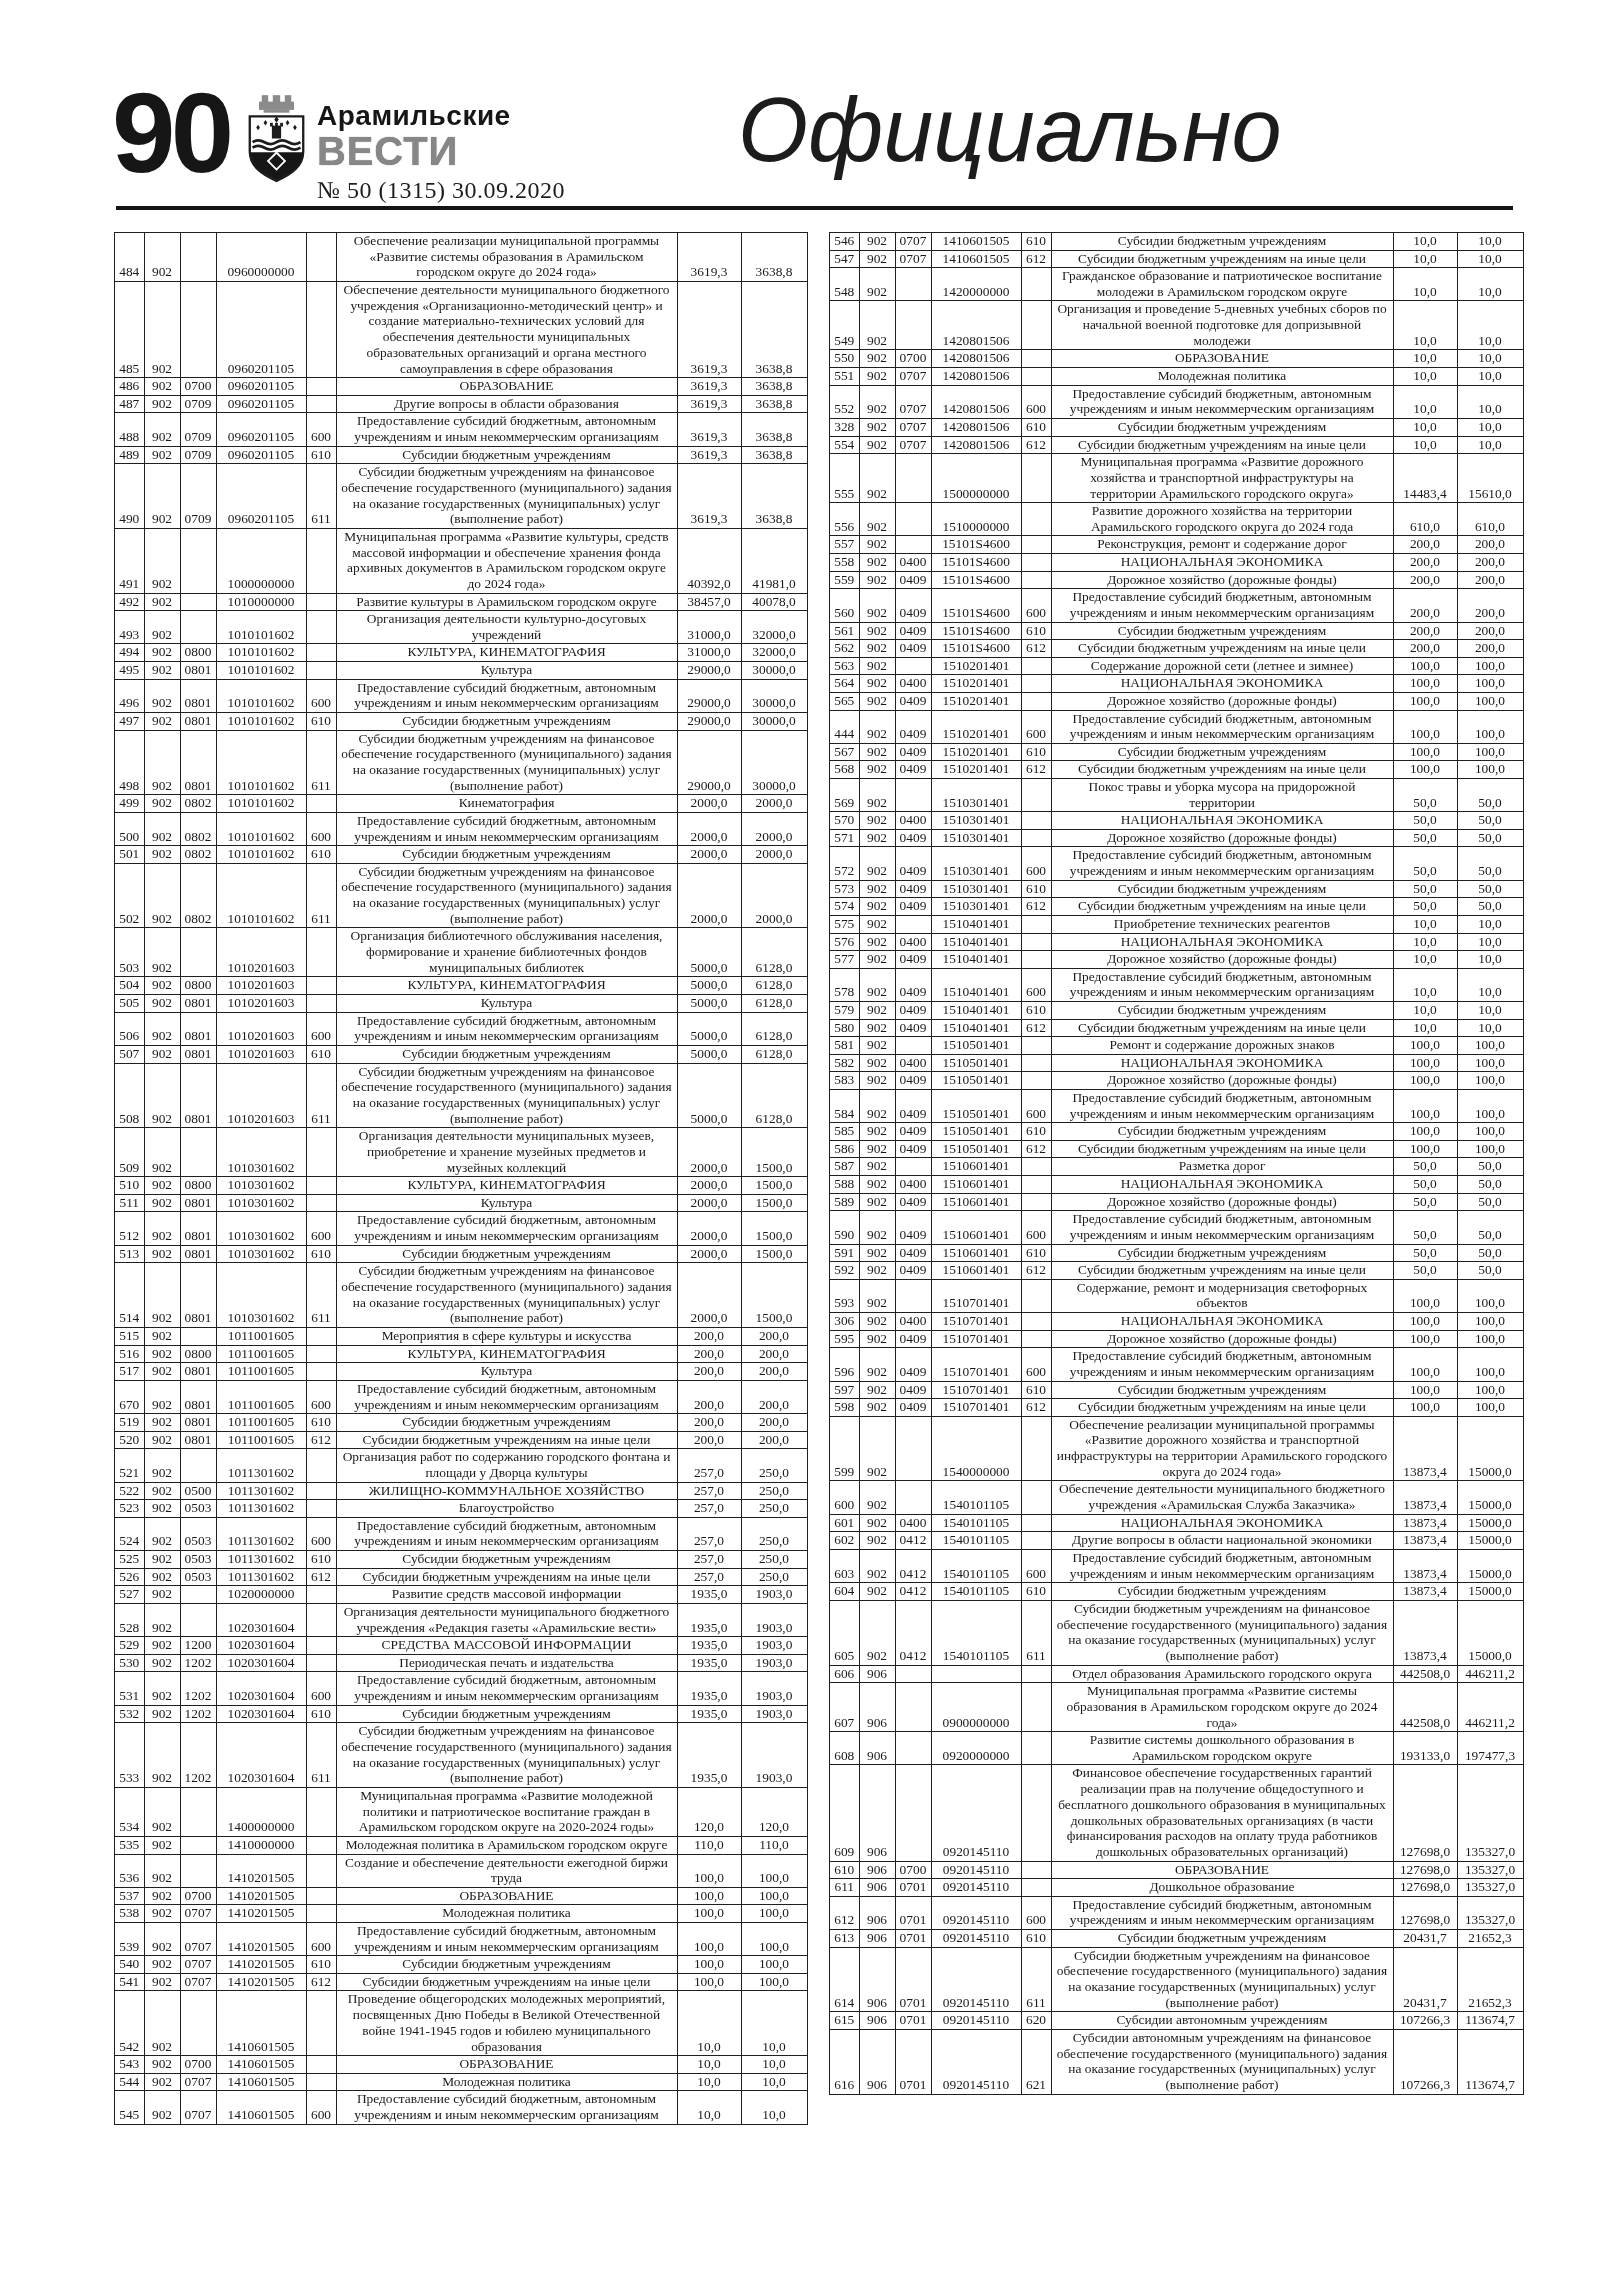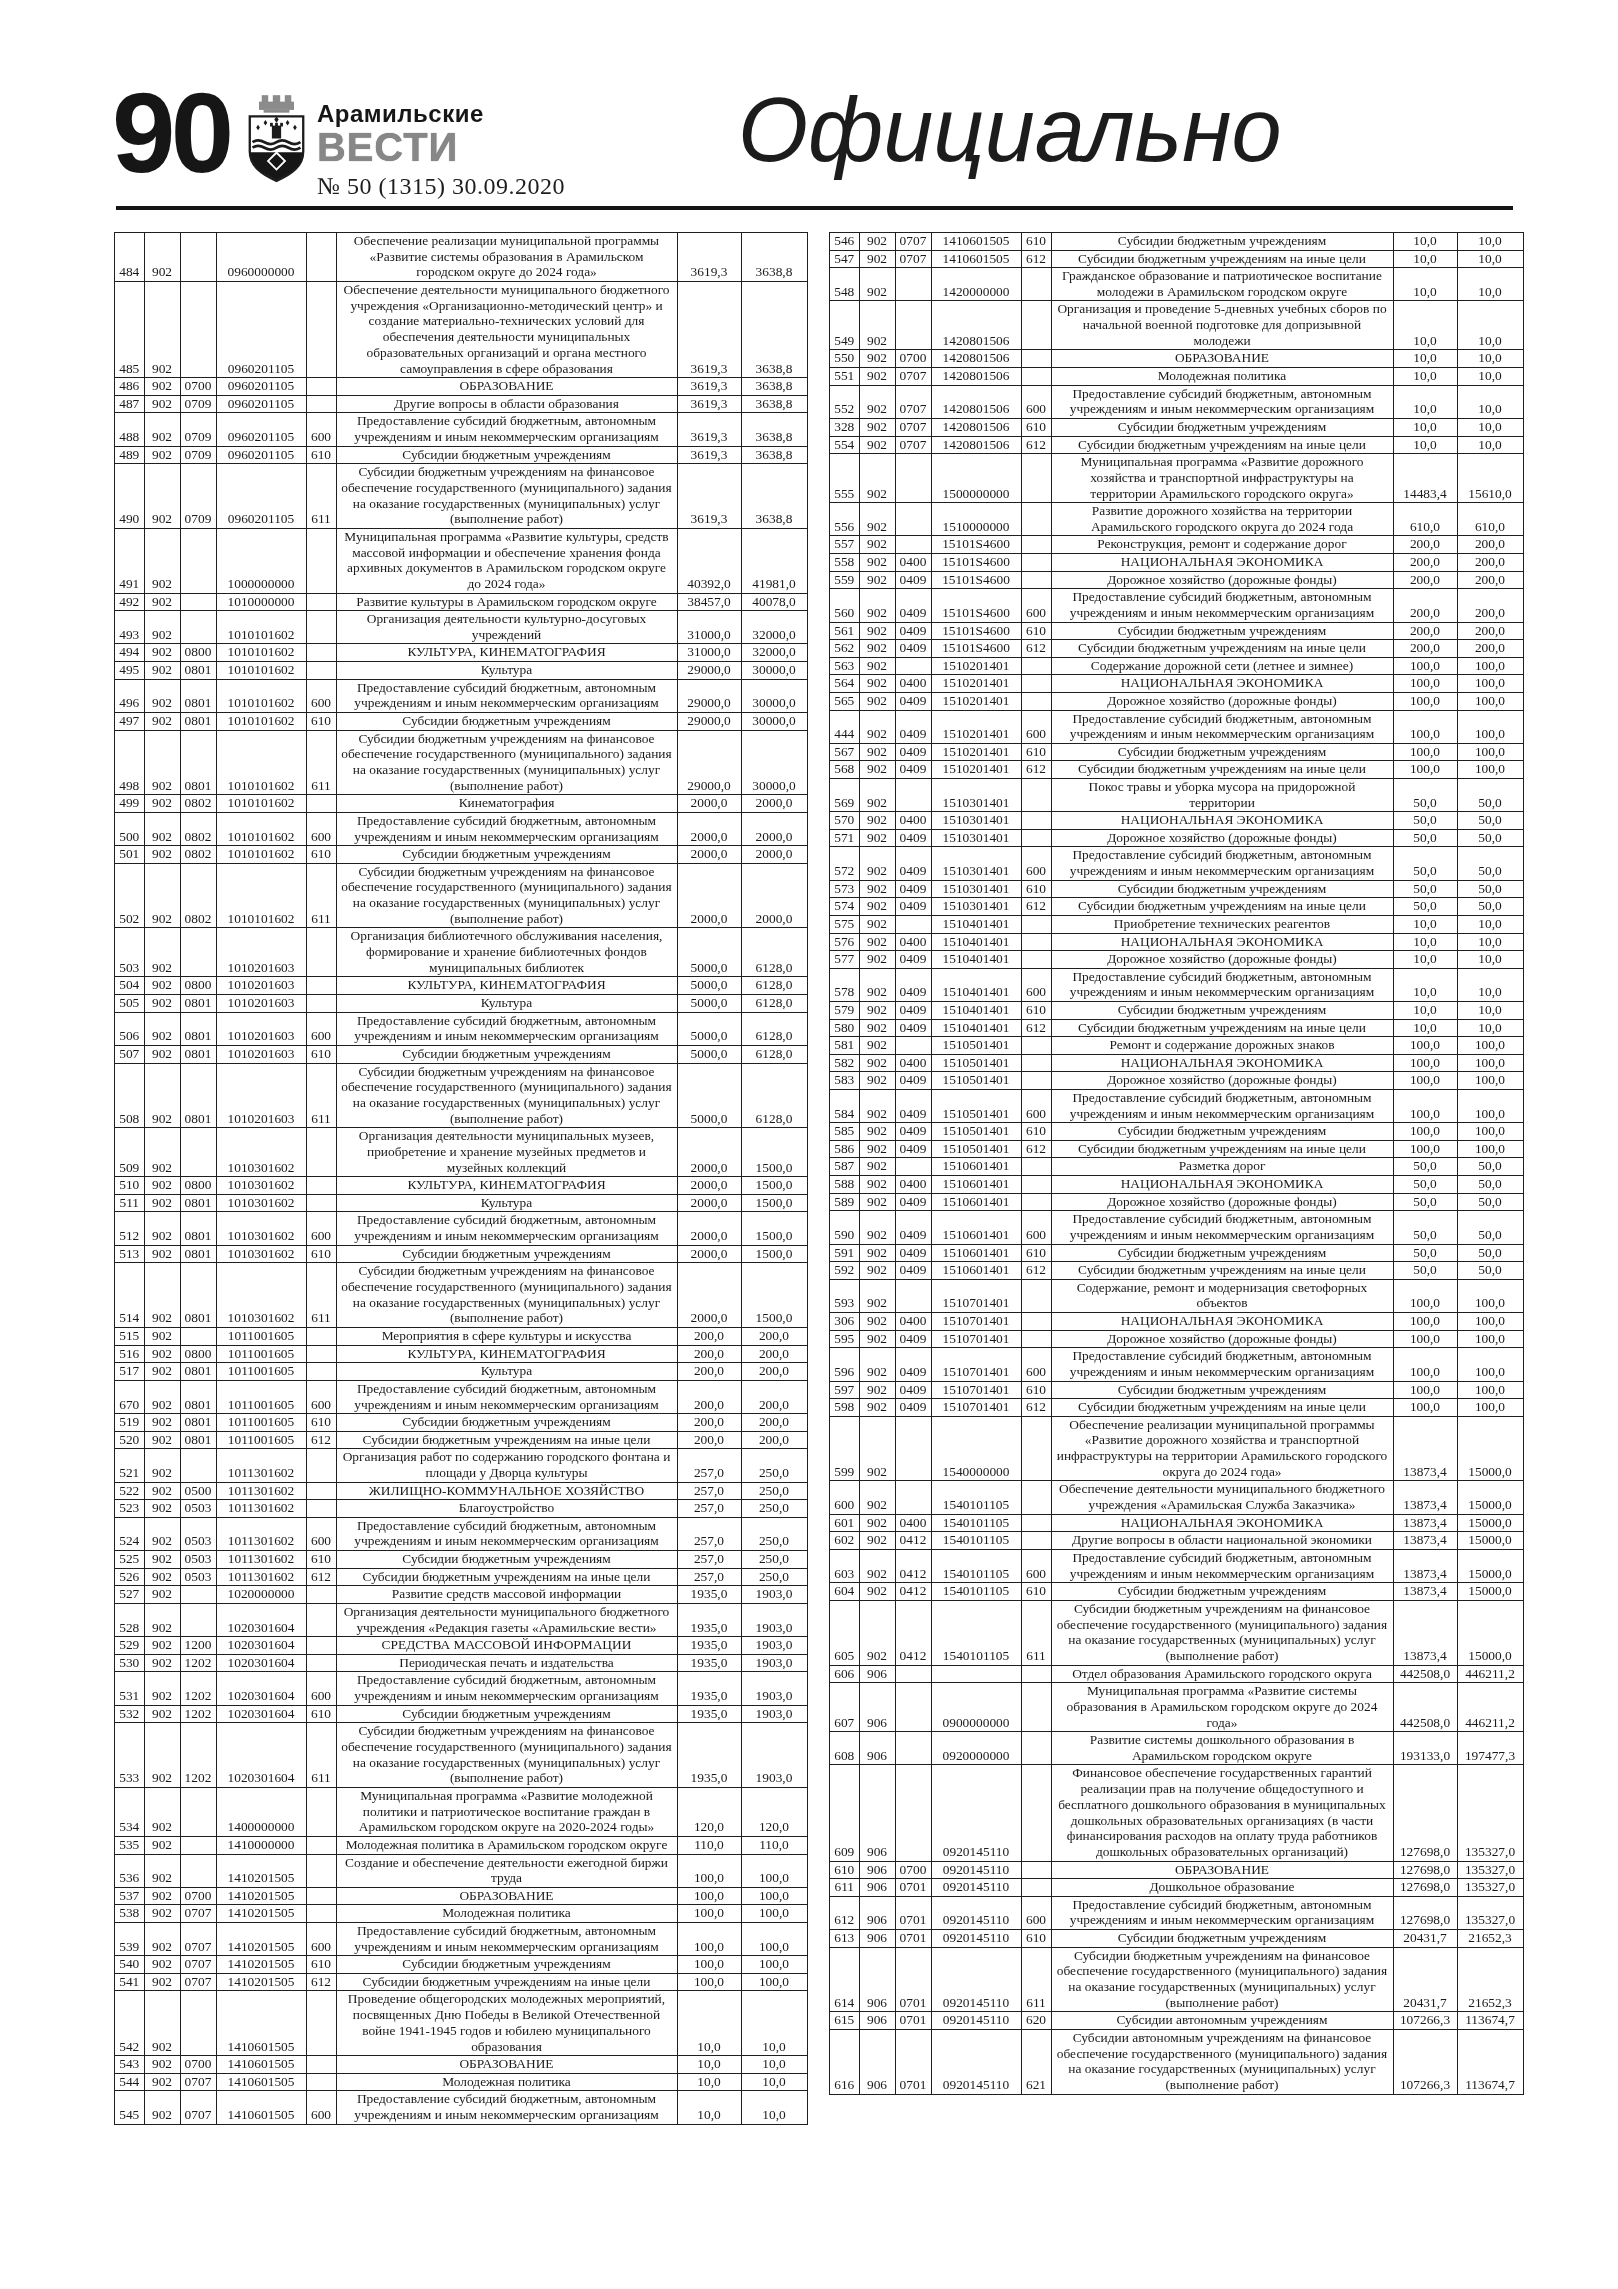--- a/index.html
+++ b/index.html
@@ -10,21 +10,21 @@
   
   .page-num{
     position:absolute;left:112px;top:89px;
     font-family:"Liberation Sans", sans-serif;font-weight:800;
     font-size:114px;line-height:0.78;letter-spacing:-4.6px;color:#161616;
   }
   .logo{position:absolute;left:247px;top:94px;width:59px;height:89px;}
   .masthead{position:absolute;left:317px;top:102px;width:240px;}
   .masthead-top{
     font-family:"Liberation Sans", sans-serif;font-weight:700;
-    font-size:24px;line-height:1;color:#161616;letter-spacing:0.5px;
+    font-size:28px;line-height:1;color:#161616;letter-spacing:0.5px;
   }
   .masthead-main{
     font-family:"Liberation Sans", sans-serif;font-weight:800;
     font-size:40px;line-height:0.92;color:#878787;letter-spacing:0.9px;
     text-shadow:0 0 0.9px #555;margin-top:2.8px;
   }
   .issue{
     font-family:"Liberation Serif", serif;font-size:24px;line-height:1;
     color:#1d1d1d;margin-top:8.3px;letter-spacing:0.5px;white-space:nowrap;
   }

